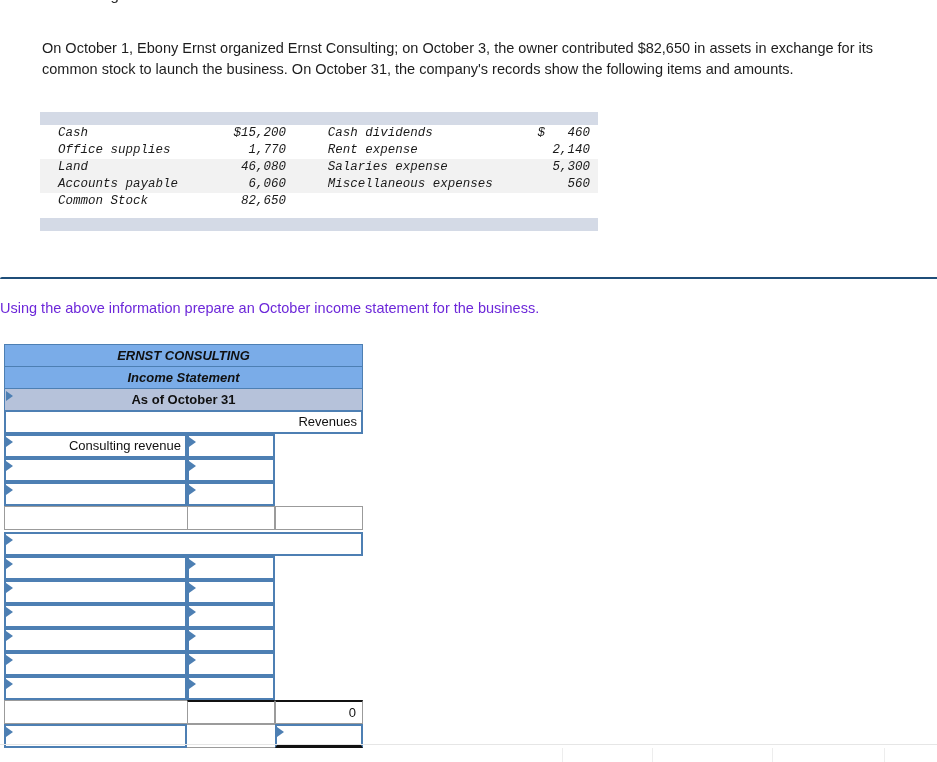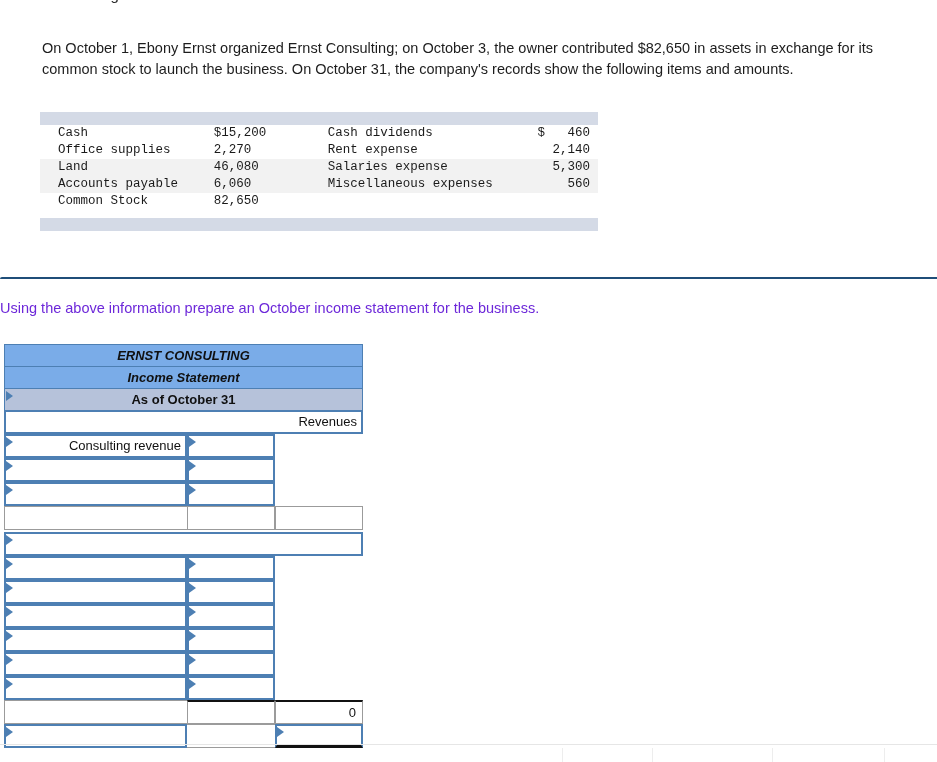--- a/index.html
+++ b/index.html
@@ -63,23 +63,24 @@
     font-size: 12.5px;
     color: #1a1a1a;
   }
   .given-table tr.odd td { background: #ffffff; }
   .given-table tr.even td { background: #f2f2f2; }
   .given-table td {
     padding: 1px 0;
     height: 15px;
     line-height: 15px;
     white-space: pre;
+    font-style: italic;
   }
   .gt-label { padding-left: 18px !important; width: 170px; }
-  .gt-amt   { width: 80px; padding-right: 6px !important; }
+  .gt-amt   { text-align: right; width: 80px; padding-right: 6px !important; }
   .gt-label2{ padding-left: 30px !important; width: 190px; }
   .gt-amt2  { text-align: right; width: 90px; padding-right: 8px !important; }
   .gt-spacer{ width: 8px; }
 
   
   .divider {
     position: absolute;
     left: 0;
     top: 277px;
     width: 937px;
@@ -219,21 +220,21 @@
     <tbody>
       <tr class="odd">
         <td class="gt-label">Cash</td>
         <td class="gt-amt">$15,200</td>
         <td class="gt-spacer"></td>
         <td class="gt-label2">Cash dividends</td>
         <td class="gt-amt2">$   460</td>
       </tr>
       <tr class="odd">
         <td class="gt-label">Office supplies</td>
-        <td class="gt-amt">2,270</td>
+        <td class="gt-amt">1,770</td>
         <td class="gt-spacer"></td>
         <td class="gt-label2">Rent expense</td>
         <td class="gt-amt2">2,140</td>
       </tr>
       <tr class="even">
         <td class="gt-label">Land</td>
         <td class="gt-amt">46,080</td>
         <td class="gt-spacer"></td>
         <td class="gt-label2">Salaries expense</td>
         <td class="gt-amt2">5,300</td>

